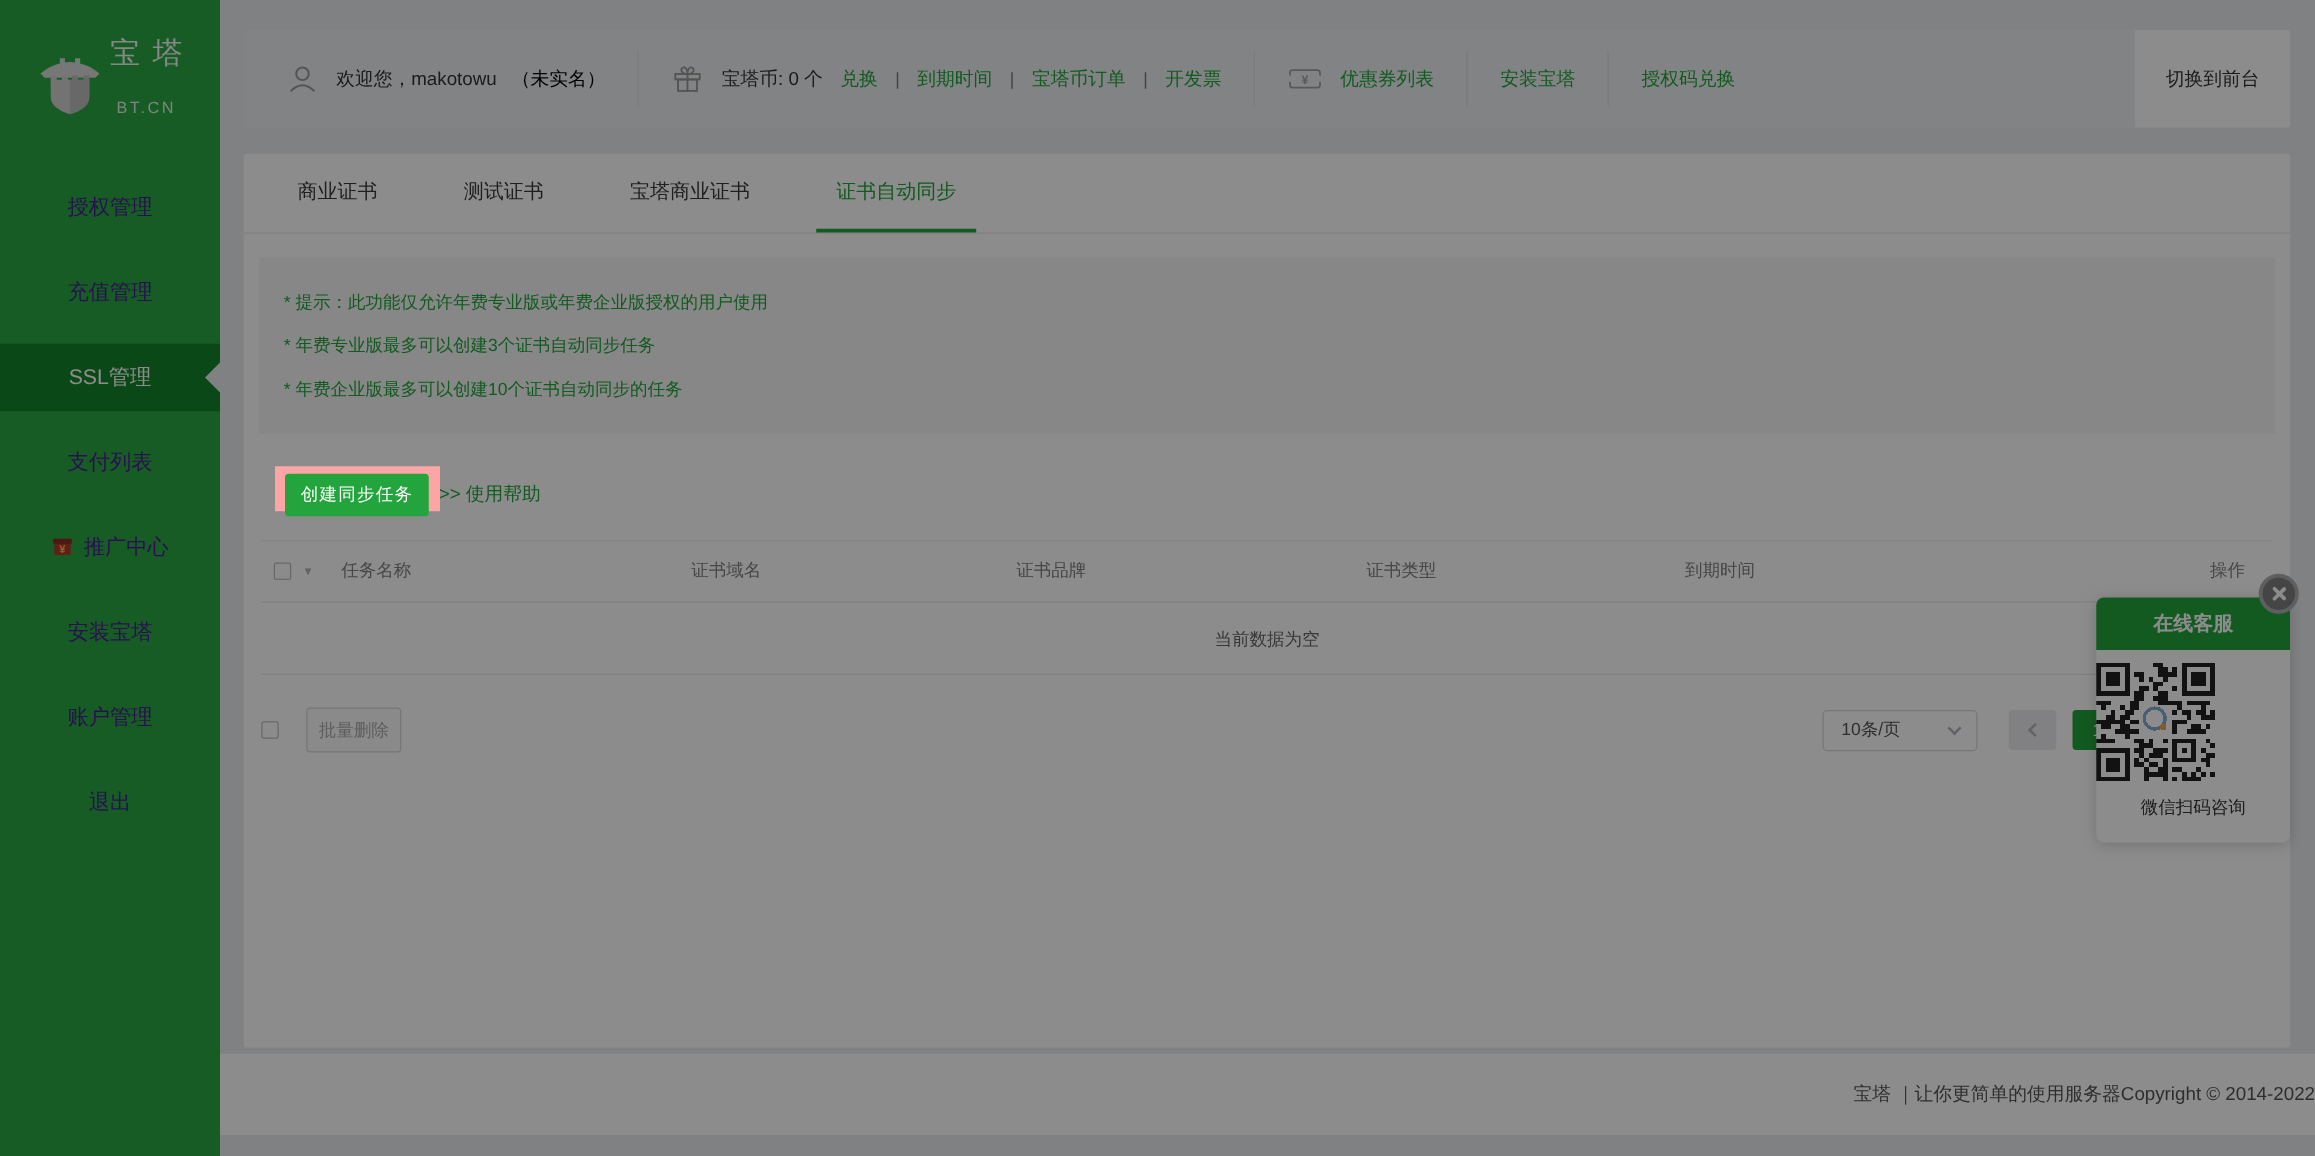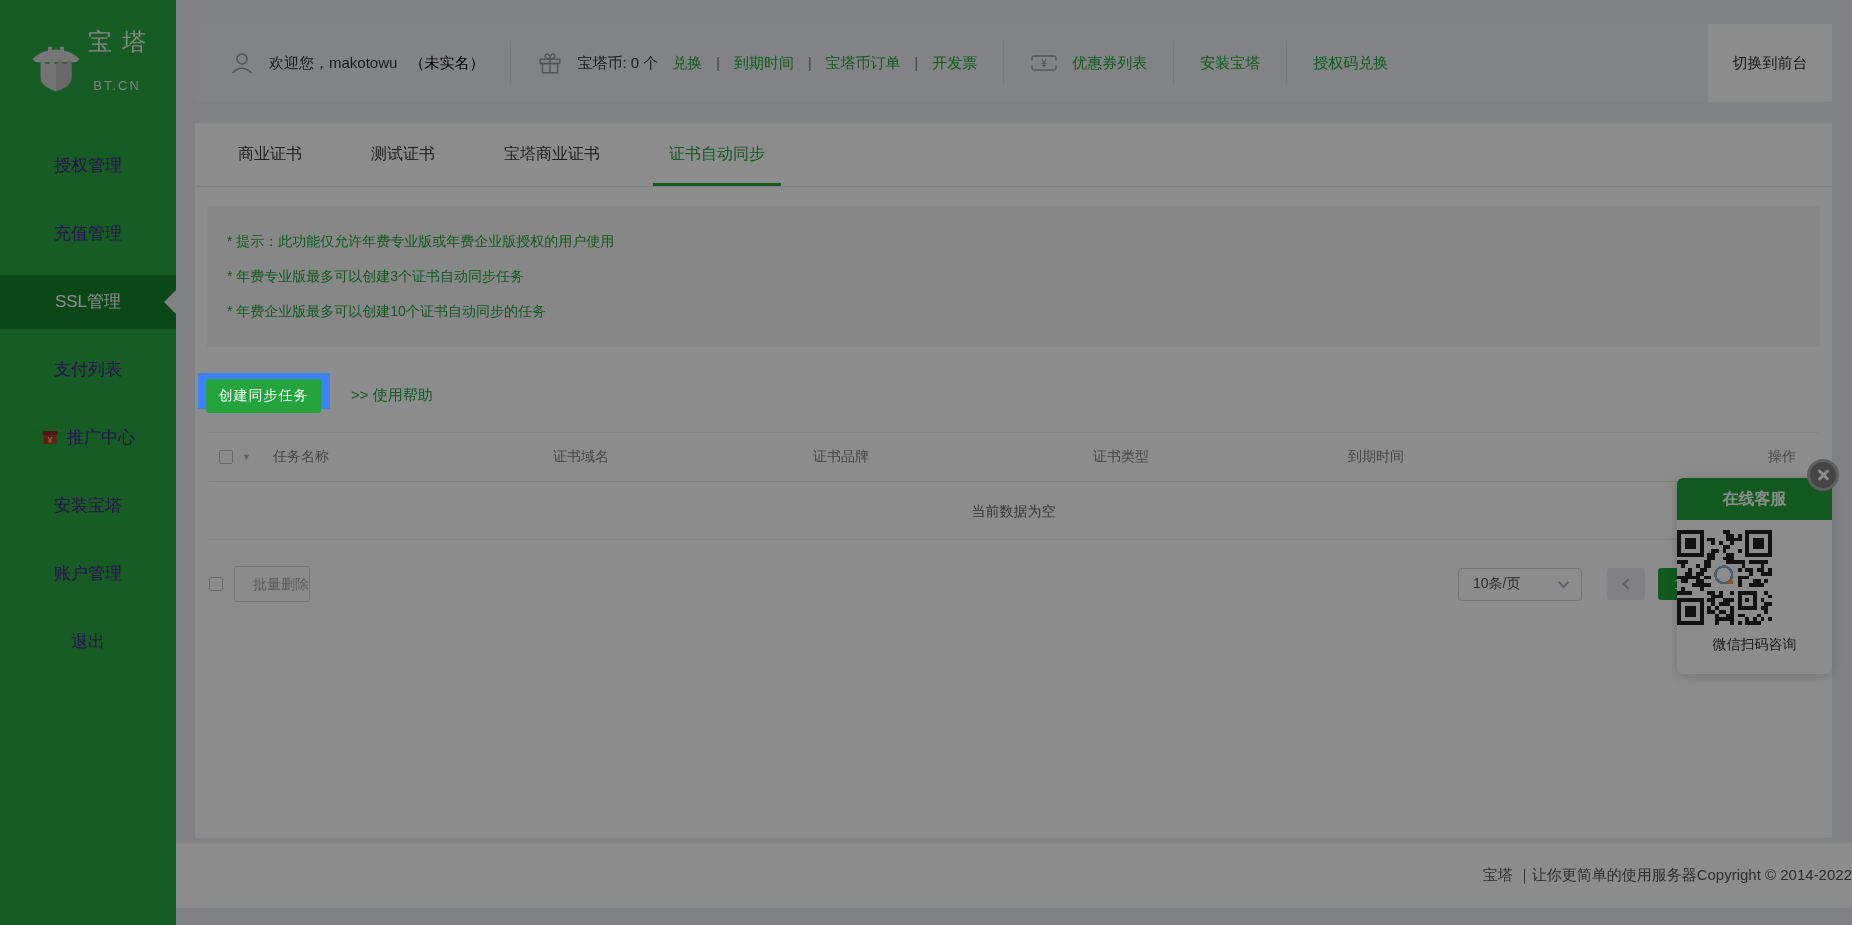--- a/index.html
+++ b/index.html
@@ -49,21 +49,21 @@
   .thead { display:grid; grid-template-columns:64px 280px 260px 280px 255px 352px 1fr;
            height:50px; align-items:center; border-top:1px solid #f0f0f0; border-bottom:1px solid #ebebeb;
            color:#818181; font-size:14px; }
   .th-check { display:flex; align-items:center; gap:9px; padding-left:10px; }
   .checkbox { width:14px; height:14px; border:1px solid #bfbfbf; border-radius:2px; background:#fdfdfd; cursor:pointer; }
   .th-caret { font-size:9px; color:#b3b3b3; cursor:pointer; }
   .th-op { text-align:right; padding-right:22px; }
   .empty-row { height:58px; line-height:58px; text-align:center; color:#666; font-size:14px; border-bottom:1px solid #ebebeb; }
 
   .batch-row { margin:26px 14px 0; display:flex; align-items:center; }
-  .batch-btn { margin-left:11px; width:76px; height:36px; line-height:34px; text-align:right;
+  .batch-btn { margin-left:22px; width:76px; height:36px; line-height:34px; text-align:center;
                border:1px solid #d8d8d8; border-radius:3px; color:#ababab; background:#fbfbfb; font-size:14px; cursor:pointer; }
   .pager { margin-left:auto; margin-right:120px; display:flex; align-items:center; }
   .page-size { width:124px; height:33px; border:1px solid #d6d9df; border-radius:4px; background:#fff;
                display:flex; align-items:center; justify-content:space-between; padding:0 12px 0 14px;
                color:#555; font-size:14px; cursor:pointer;gap:14px; }
   .chev { width:8px; height:8px; border-left:2px solid #b0b3ba; border-bottom:2px solid #b0b3ba; }
   .chev-down { transform:rotate(-45deg) translateY(-2px); }
   .chev-left { transform:rotate(45deg); margin-left:3px; }
   .pg-prev { margin-left:25px; width:38px; height:32px; background:#ececee; border-radius:3px;
              display:flex; align-items:center; justify-content:center; cursor:pointer; }
@@ -83,21 +83,21 @@
   .cs-caption { text-align:center; font-size:14px; color:#333; margin-top:7px; }
   .cs-close { position:absolute; left:130px; top:-19px; width:32px; height:32px; border-radius:50%;
               background:#7f7f7f; border:3px solid #adadad; cursor:pointer; }
   .cs-close::before, .cs-close::after { content:""; position:absolute; left:12px; top:6px; width:2.6px; height:14px;
               background:#fff; border-radius:2px; }
   .cs-close::before { transform:rotate(45deg); }
   .cs-close::after { transform:rotate(-45deg); }
 
   
   .overlay { position:absolute; inset:0; background:rgba(0,0,0,0.45); z-index:100; }
-  .highlight-frame { position:absolute; left:198px; top:373px; width:132px; height:36px; background:#3b82f6; z-index:110; }
+  .highlight-frame { position:absolute; left:220px; top:373px; width:132px; height:36px; background:#fca5a5; z-index:110; }
   .create-btn { position:absolute; left:8px; top:6px; width:115px; height:34px; background:#24a43c;
                 border:none; border-radius:3px; color:#fff; font-size:14px; letter-spacing:1px;
                 display:flex; align-items:center; justify-content:center; cursor:pointer;
                 font-family:"Liberation Sans","DejaVu Sans",sans-serif; }
 </style>
 </head>
 <body>
 
 <div class="page">
 

